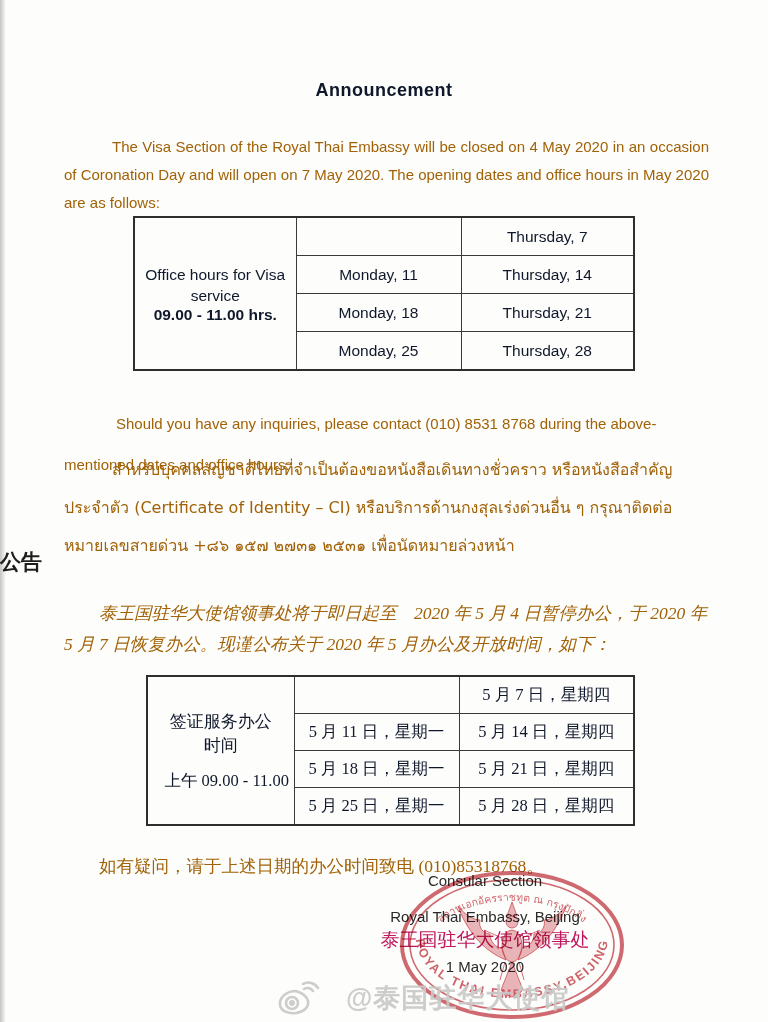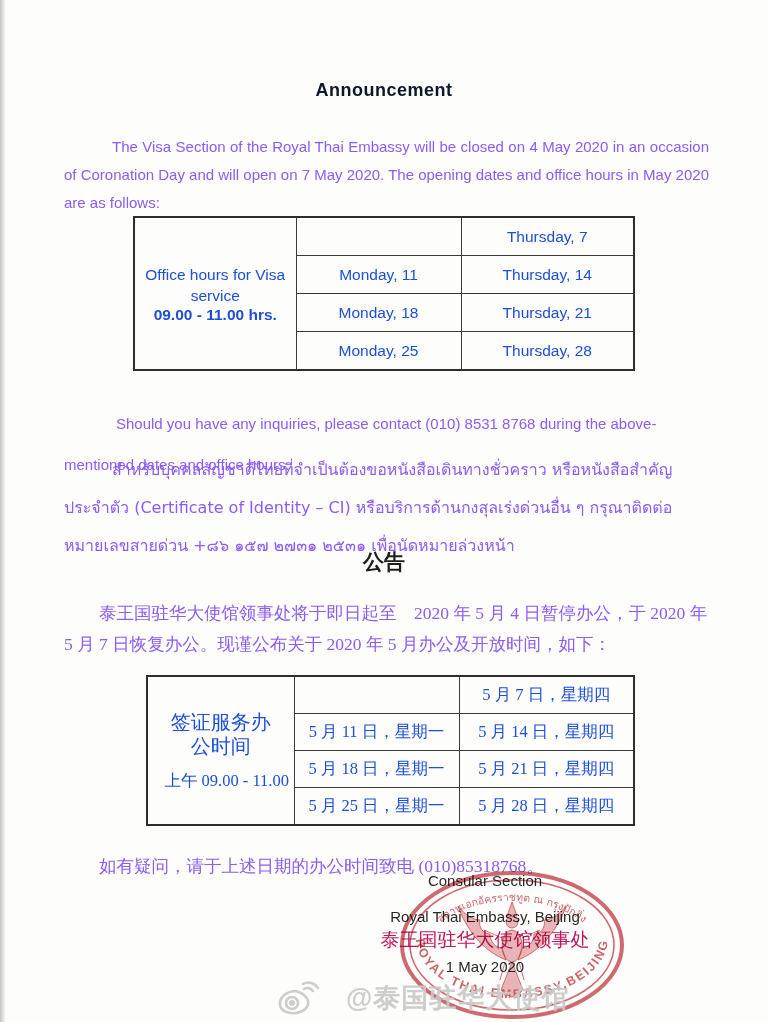--- a/index.html
+++ b/index.html
@@ -5,42 +5,42 @@
   html,body{margin:0;padding:0;background:#ffffff;}
   .page{
     position:relative; width:768px; height:1022px; overflow:hidden;
     background:#fdfdfc; color:#262626;
     font-family:"Liberation Sans","DejaVu Sans",sans-serif;
   }
   .scan-edge{position:absolute;left:0;top:0;width:6px;height:100%;
     background:linear-gradient(90deg,rgba(90,90,90,.35),rgba(90,90,90,0));}
   .title-en{position:absolute;left:0;top:80px;width:768px;text-align:center;
     font-size:18px;font-weight:700;letter-spacing:.5px;color:#0f172a;}
-  .para{position:absolute;left:64px;width:645px;color:#8b5cf6;}
+  .para{position:absolute;left:64px;width:645px;color:#a16207;}
   .p1{top:118px;font-size:15px;line-height:28px;text-indent:48px;text-align:justify;}
   .p2{top:388px;font-size:15px;line-height:41px;text-indent:52px;}
   .thai{top:435px;font-size:16px;line-height:38px;text-indent:48px;
     font-family:"DejaVu Sans","Liberation Sans",sans-serif;}
   .serif{font-family:"Liberation Serif","DejaVu Serif",serif;}
-  .title-zh{position:absolute;left:0;top:548px;width:768px;text-align:center;
+  .title-zh{position:absolute;left:0;top:548px;width:768px;text-align:left;
     font-size:21px;font-weight:700;color:#1d1d1d;}
-  .zh-p1{top:580px;font-size:17.5px;line-height:31px;text-indent:2em;}
+  .zh-p1{top:580px;font-size:17.5px;line-height:31px;text-indent:2em;font-style:italic;}
   .zh-p2{top:836px;font-size:17.5px;}
   .zh-p2 .ind{display:inline-block;width:2em;}
   table.tbl{position:absolute;border-collapse:collapse;table-layout:fixed;
     border:2px solid #2e2e2e;background:transparent;}
   table.tbl td{border:1px solid #3a3a3a;text-align:center;vertical-align:middle;
-    padding:0;color:#1d4ed8;}
+    padding:0;color:#0f172a;}
   .tbl-en{left:133px;top:216px;}
   .tbl-en td{height:37px;font-size:15.5px;}
   .tbl-zh{left:146px;top:675px;font-family:"Liberation Serif","DejaVu Serif",serif;}
   .tbl-zh td{height:36px;font-size:16.5px;}
   .head-cell .hc-title{font-size:15.5px;line-height:21px;}
   .head-cell .hc-hours{font-size:15.5px;font-weight:700;margin-top:0;}
-  .tbl-zh .hc-title{max-width:118px;margin:0 auto;font-size:20px;line-height:24px;}
+  .tbl-zh .hc-title{max-width:118px;margin:0 auto;font-size:17px;line-height:24px;}
   .tbl-zh .hc-hours{font-size:16.5px;font-weight:400;margin-top:12px;padding-left:12px;}
   .signature{position:absolute;left:345px;top:872px;width:280px;text-align:center;
     z-index:3;color:#2a2a2a;}
   .sig-l1{font-size:15px;}
   .sig-l2{font-size:15px;margin-top:19px;}
   .sig-l3{font-size:19px;margin-top:2px;color:#be185d;}
   .sig-l4{font-size:15px;margin-top:5px;}
   .stamp{position:absolute;left:396px;top:868px;width:232px;height:154px;
     z-index:5;mix-blend-mode:multiply;opacity:.93;}
   .watermark{position:absolute;left:276px;top:979px;z-index:6;display:flex;

